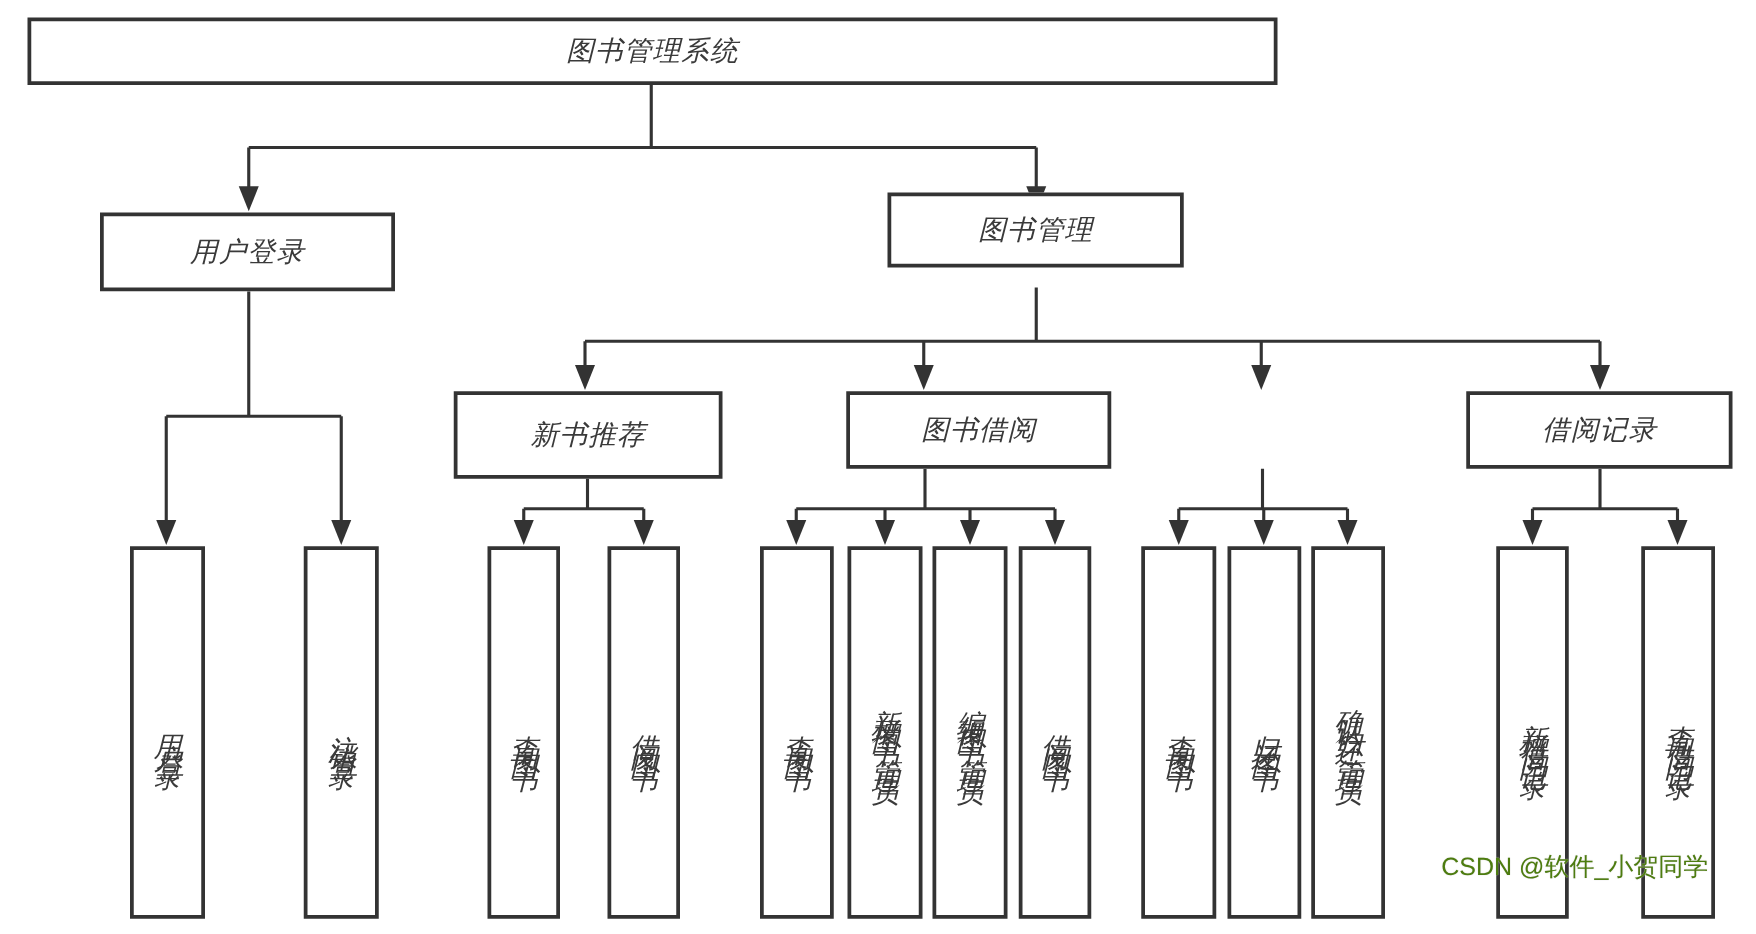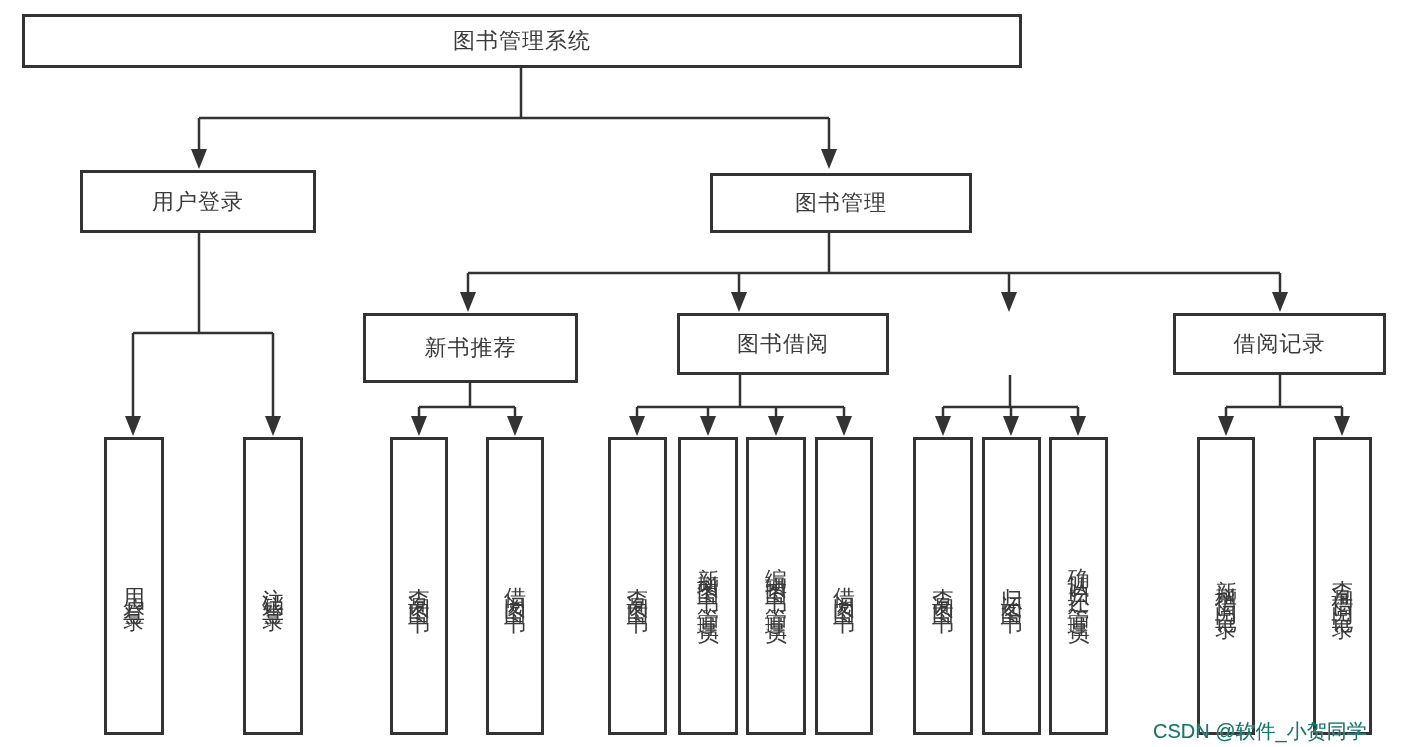--- a/index.html
+++ b/index.html
@@ -26,40 +26,41 @@
   .node {
     position: absolute;
     box-sizing: border-box;
     border: 3px solid #333333;
     background: #ffffff;
     color: #3a3a3a;
     display: flex;
     align-items: center;
     justify-content: center;
     z-index: 2;
+    font-style: italic;
   }
   .node.hbox {
     font-size: 22px;
     letter-spacing: 1px;
     white-space: nowrap;
   }
   .node.leaf {
     writing-mode: vertical-rl;
     text-orientation: mixed;
     font-size: 22px;
     letter-spacing: 8px;
     line-height: 1;
   }
   .watermark {
     position: absolute;
     left: 1153px;
-    top: 718px;
+    top: 680px;
     width: 252px;
     font-size: 20px;
-    color: #0f766e;
+    color: #4d7c0f;
     white-space: nowrap;
     z-index: 3;
     text-shadow: 0 0 1px #cfcfcf;
   }
 </style>
 </head>
 <body>
 
 <div class="stage">
 
@@ -125,21 +126,21 @@
       <polygon points="1003,416 1019,416 1011,436"></polygon>
       <polygon points="1070,416 1086,416 1078,436"></polygon>
       <polygon points="1218,416 1234,416 1226,436"></polygon>
       <polygon points="1334,416 1350,416 1342,436"></polygon>
     </g>
   </svg>
 
   <div class="node hbox" style="left:22px; top:14px; width:1000px; height:54px;">图书管理系统</div>
 
   <div class="node hbox" style="left:80px; top:170px; width:236px; height:63px;">用户登录</div>
-  <div class="node hbox" style="left:710px; top:173px; width:262px; height:60px;">图书管理</div>
+  <div class="node hbox" style="left:710px; top:154px; width:237px; height:60px;">图书管理</div>
 
   <div class="node hbox" style="left:363px; top:313px; width:215px; height:70px;">新书推荐</div>
   <div class="node hbox" style="left:634px; top:313px; width:212px; height:62px;margin-left:43px;">图书借阅</div>
   <div class="node hbox" style="left:1173px; top:313px; width:213px; height:62px;">借阅记录</div>
 
   <div class="node leaf" style="left:104px; top:437px; width:60px; height:298px;">用户登录</div>
   <div class="node leaf" style="left:243px; top:437px; width:60px; height:298px;">注销登录</div>
 
   <div class="node leaf" style="left:390px; top:437px; width:58px; height:298px;">查询图书</div>
   <div class="node leaf" style="left:486px; top:437px; width:58px; height:298px;">借阅图书</div>

